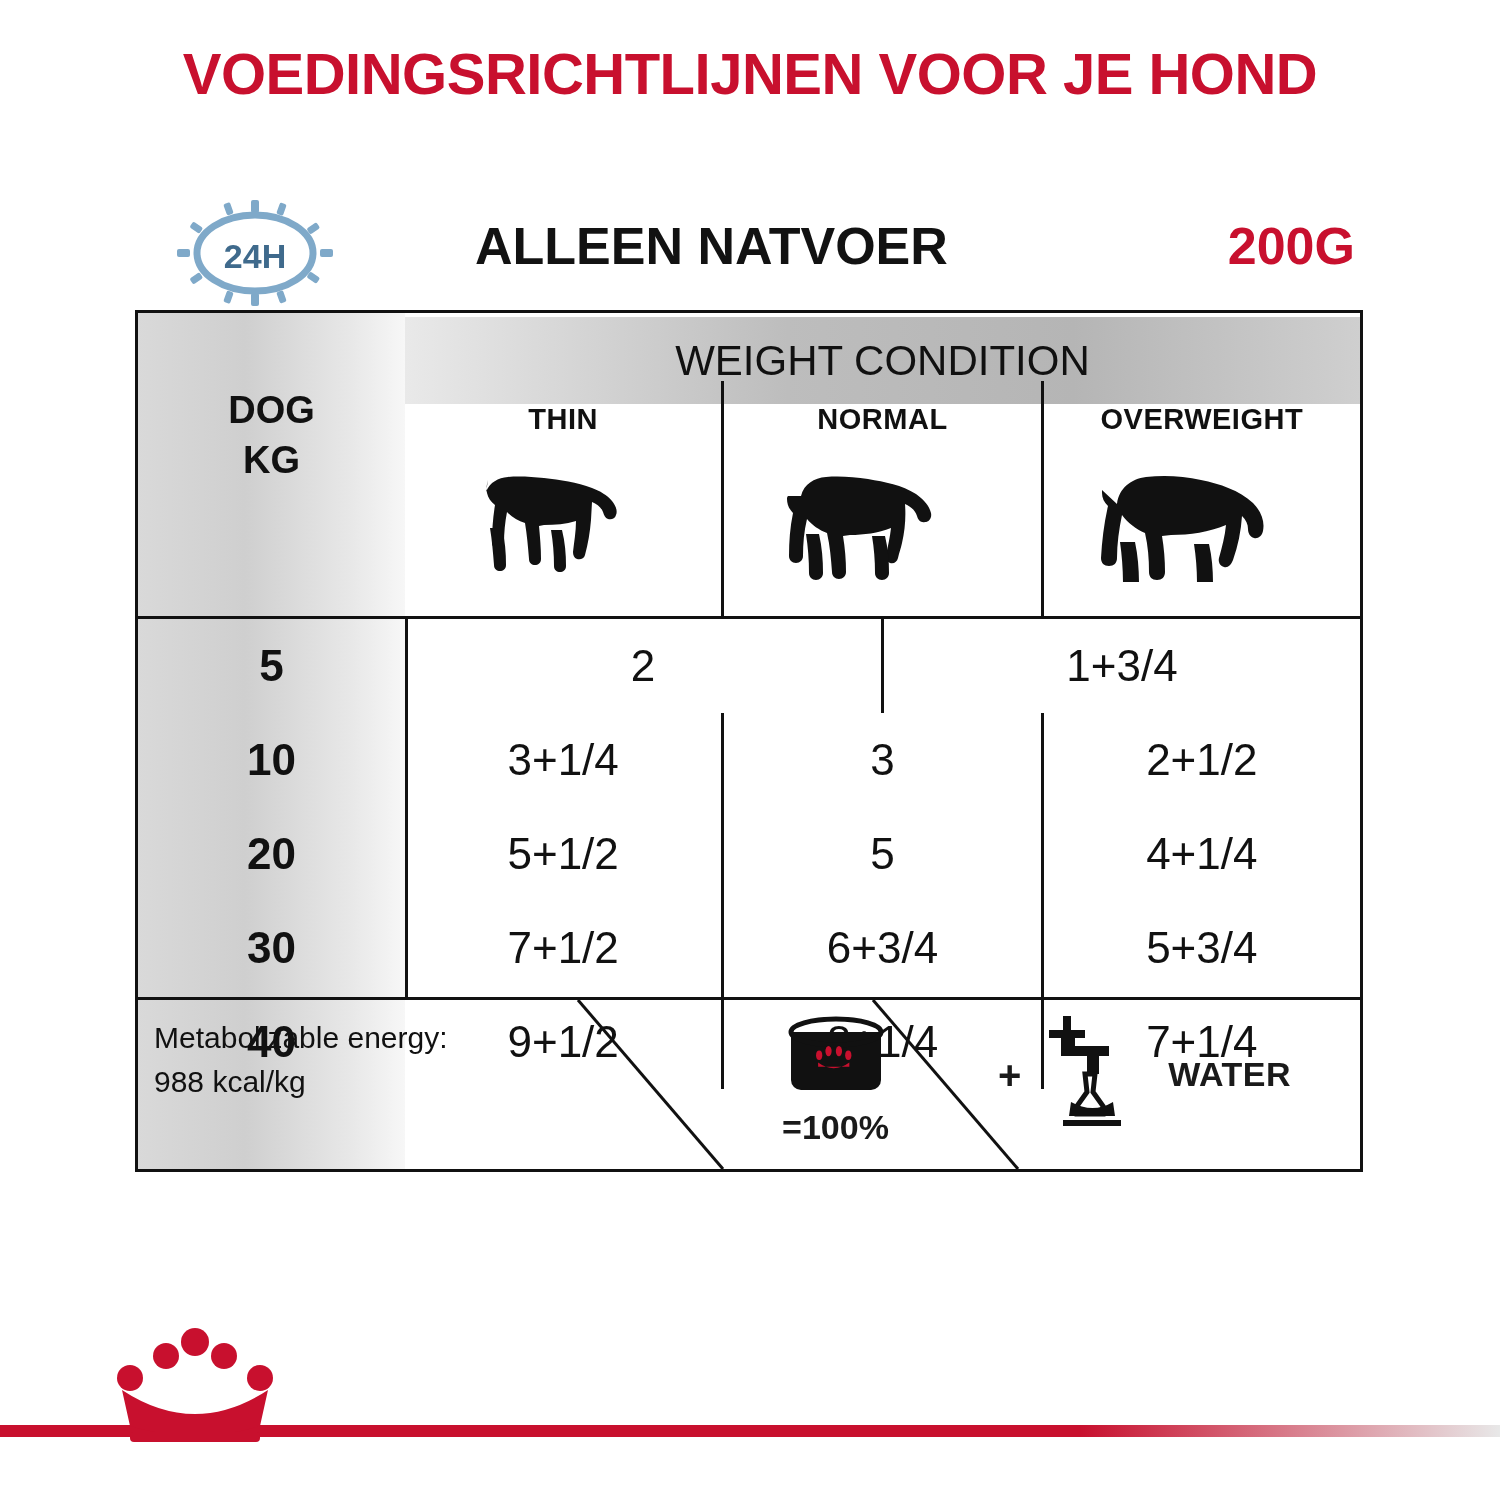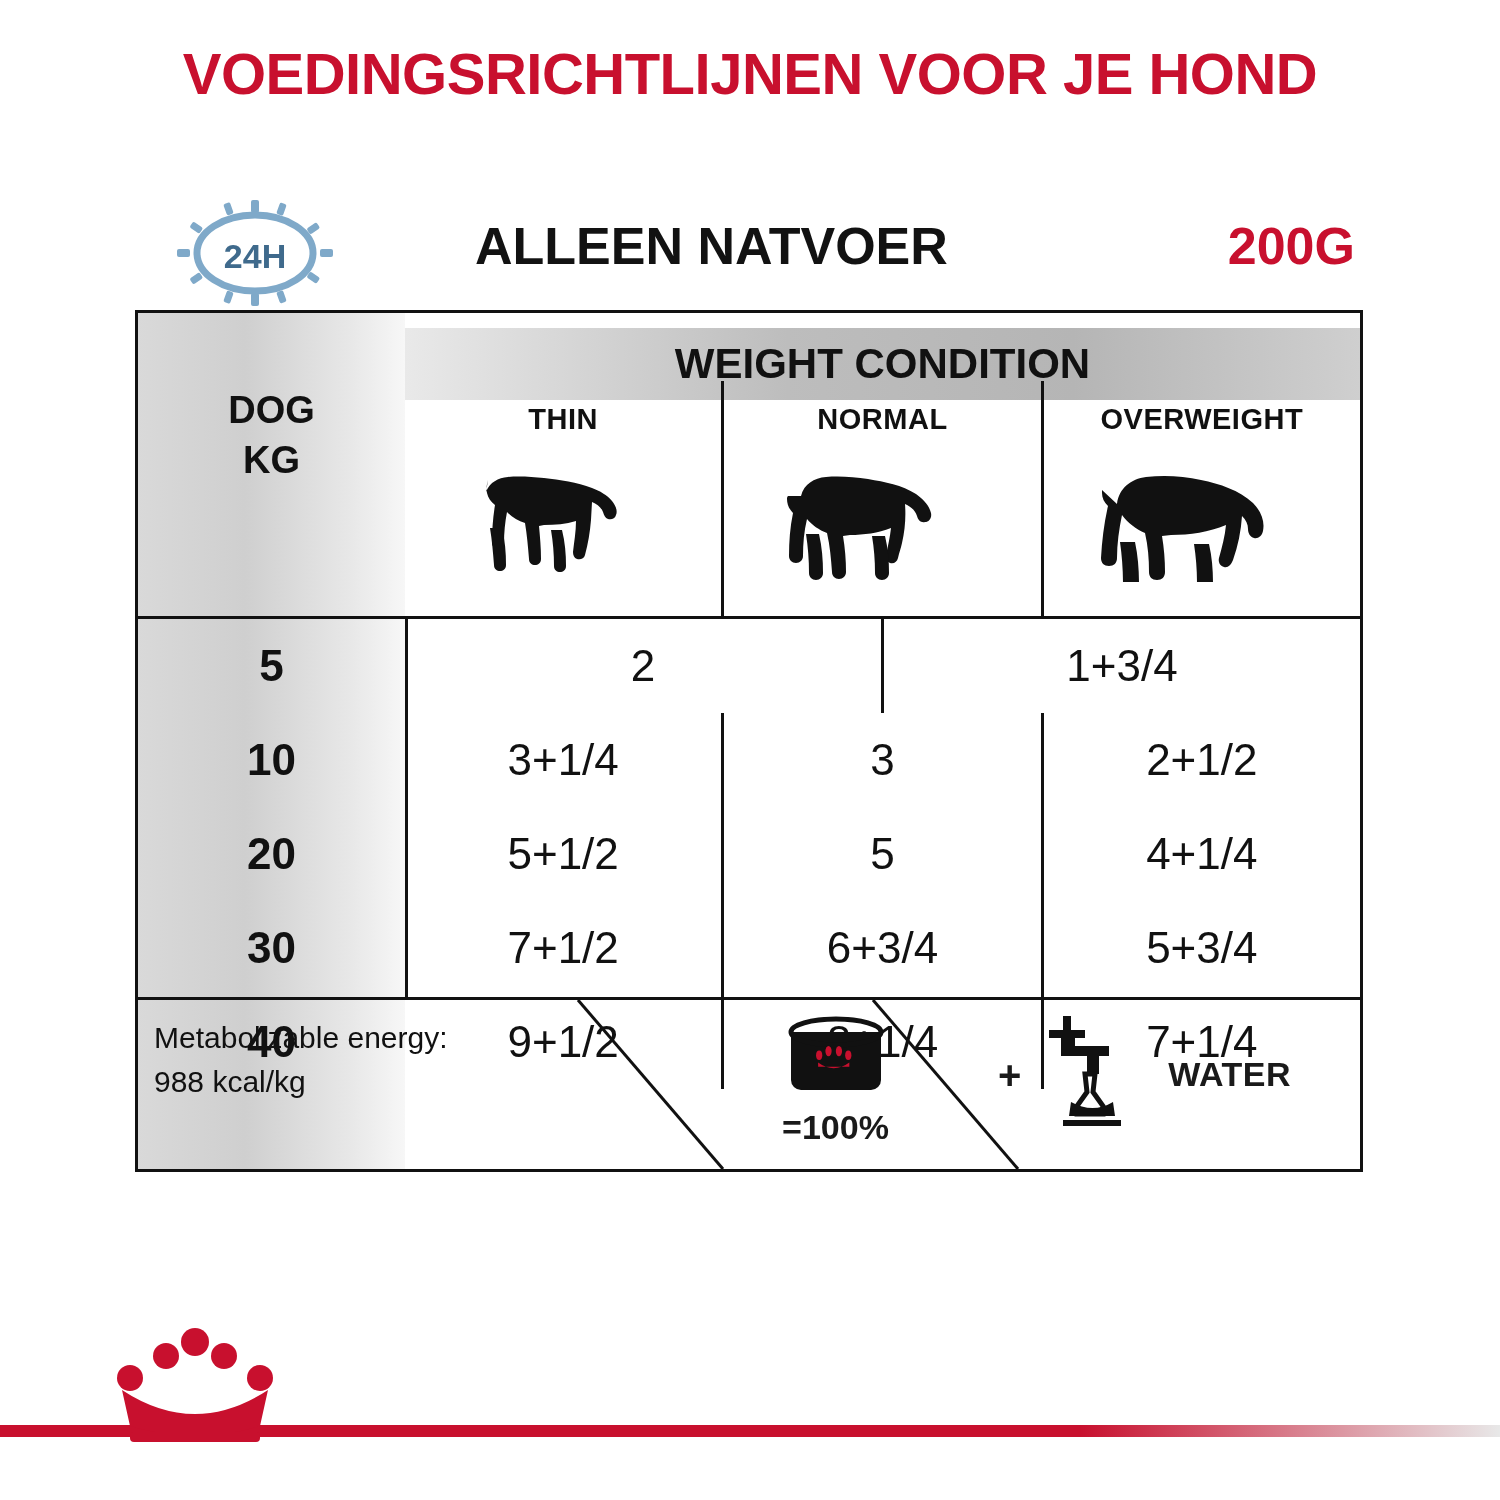--- a/index.html
+++ b/index.html
@@ -73,29 +73,29 @@
     width: 1228px;
     height: 862px;
     border: 3px solid #111;
     box-sizing: border-box;
     background: #fff;
   }
 
   .wc-header {
     position: absolute;
     left: 267px;
-    top: 15px;
+    top: 4px;
     right: 0;
-    height: 72px;
+    height: 87px;
     background: linear-gradient(to right, #e9e9e9, #bdbdbd 40%, #b5b5b5 70%, #cfcfcf);
     display: flex;
     align-items: center;
     justify-content: center;
     font-size: 42px;
-    font-weight: bold;
+    font-weight: normal;
     color: #111;
   }
 
   .left-col {
     position: absolute;
     left: 0;
     top: 0;
     width: 267px;
     height: 100%;
     background: linear-gradient(to right, #d9d9d9 0%, #cfcfcf 40%, #e8e8e8 80%, #f7f7f7 100%);

